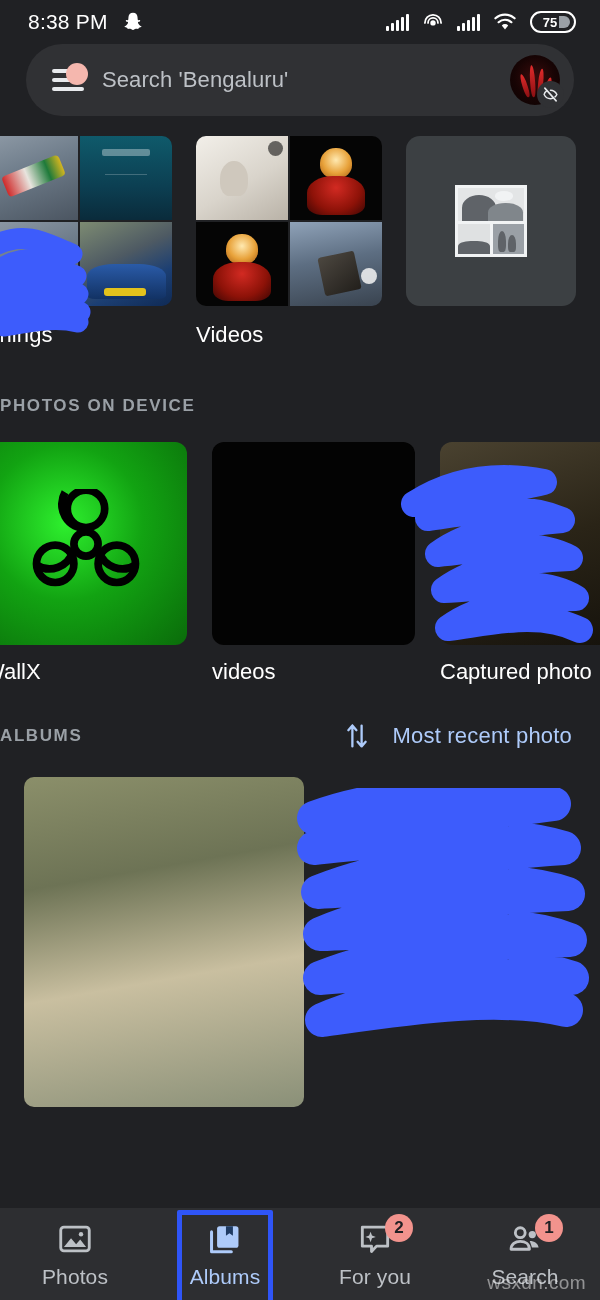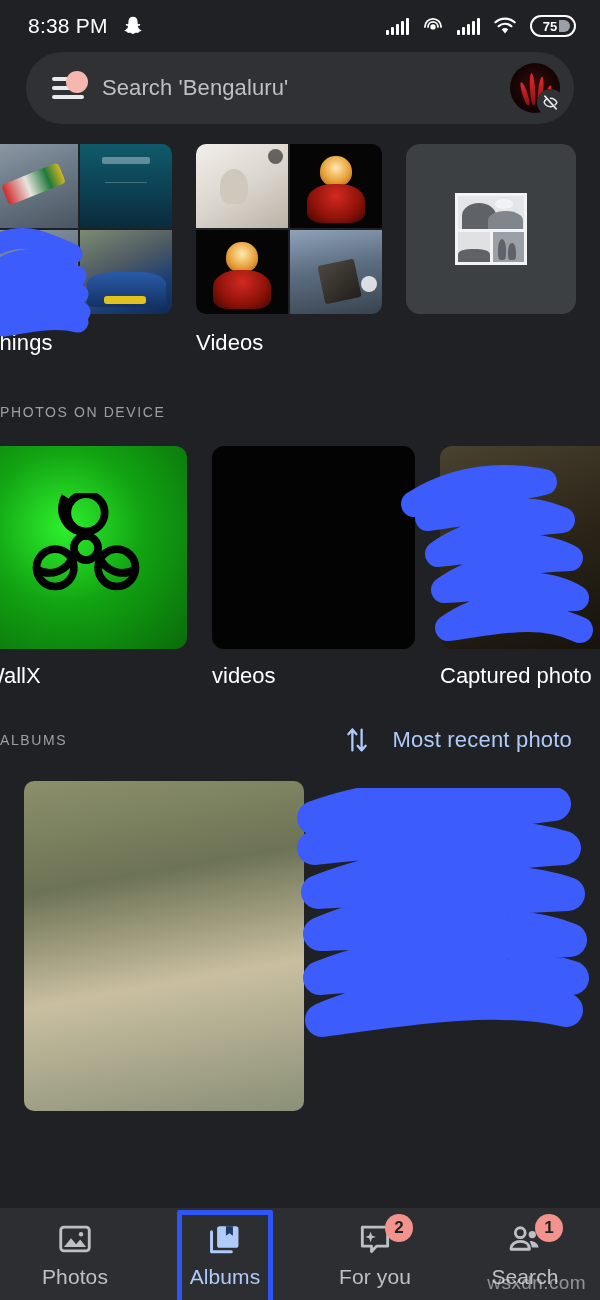--- a/index.html
+++ b/index.html
@@ -7,21 +7,21 @@
   body {
     background:#202124;
     font-family:"Liberation Sans", sans-serif;
     color:#e8eaed;
     overflow:hidden;
     position:relative;
   }
 
   
   .statusbar {
-    height:52px; display:flex; align-items:center;
+    height:44px; display:flex; align-items:center;
     justify-content:space-between; padding:0 24px 0 28px;
   }
   .sb-left { display:flex; align-items:center; gap:14px; }
   .sb-time { font-size:21px; font-weight:400; color:#ffffff; letter-spacing:.2px; }
   .sb-right { display:flex; align-items:center; gap:13px; }
 
   .icon-signal { display:flex; align-items:flex-end; gap:2px; height:17px; }
   .icon-signal i { display:block; width:3px; background:#fff; border-radius:1px; }
   .icon-signal i:nth-child(1){height:5px;} .icon-signal i:nth-child(2){height:8px;}
   .icon-signal i:nth-child(3){height:11px;} .icon-signal i:nth-child(4){height:14px;}
@@ -171,21 +171,21 @@
   .ci-bl { background:#dfe1e2; }
   .ci-bl .w{ position:absolute; left:0; bottom:0; width:100%; height:44%;
     background:#5f6368; border-radius:40% 40% 0 0; }
   .ci-br { background:#9aa0a6; }
   .ci-br .tree{ position:absolute; bottom:6%; width:26%; height:70%;
     background:#5f6368; border-radius:50% 50% 30% 30%; }
   .ci-br .tree.a{ left:18%; } .ci-br .tree.b{ left:50%; height:58%; }
 
   
   .section-head {
-    font-size:14px; letter-spacing:1.6px; color:#9aa0a6; font-weight:400;
+    font-size:17px; letter-spacing:1.6px; color:#9aa0a6; font-weight:700;
   }
 
   
   .device-row { display:flex; margin-top:26px; }
   .device-item { width:203px; margin-right:25px; }
   .device-item:first-child { margin-left:-16px; }
   .device-thumb { width:203px; height:203px; border-radius:12px; overflow:hidden; position:relative; }
   .th-bio { background:radial-gradient(circle at 40% 40%,#2ef02e 0%,#12a312 45%,#0a6b0a 100%); }
   .th-bio .sym {
     position:absolute; left:50%; top:50%; transform:translate(-50%,-50%);

